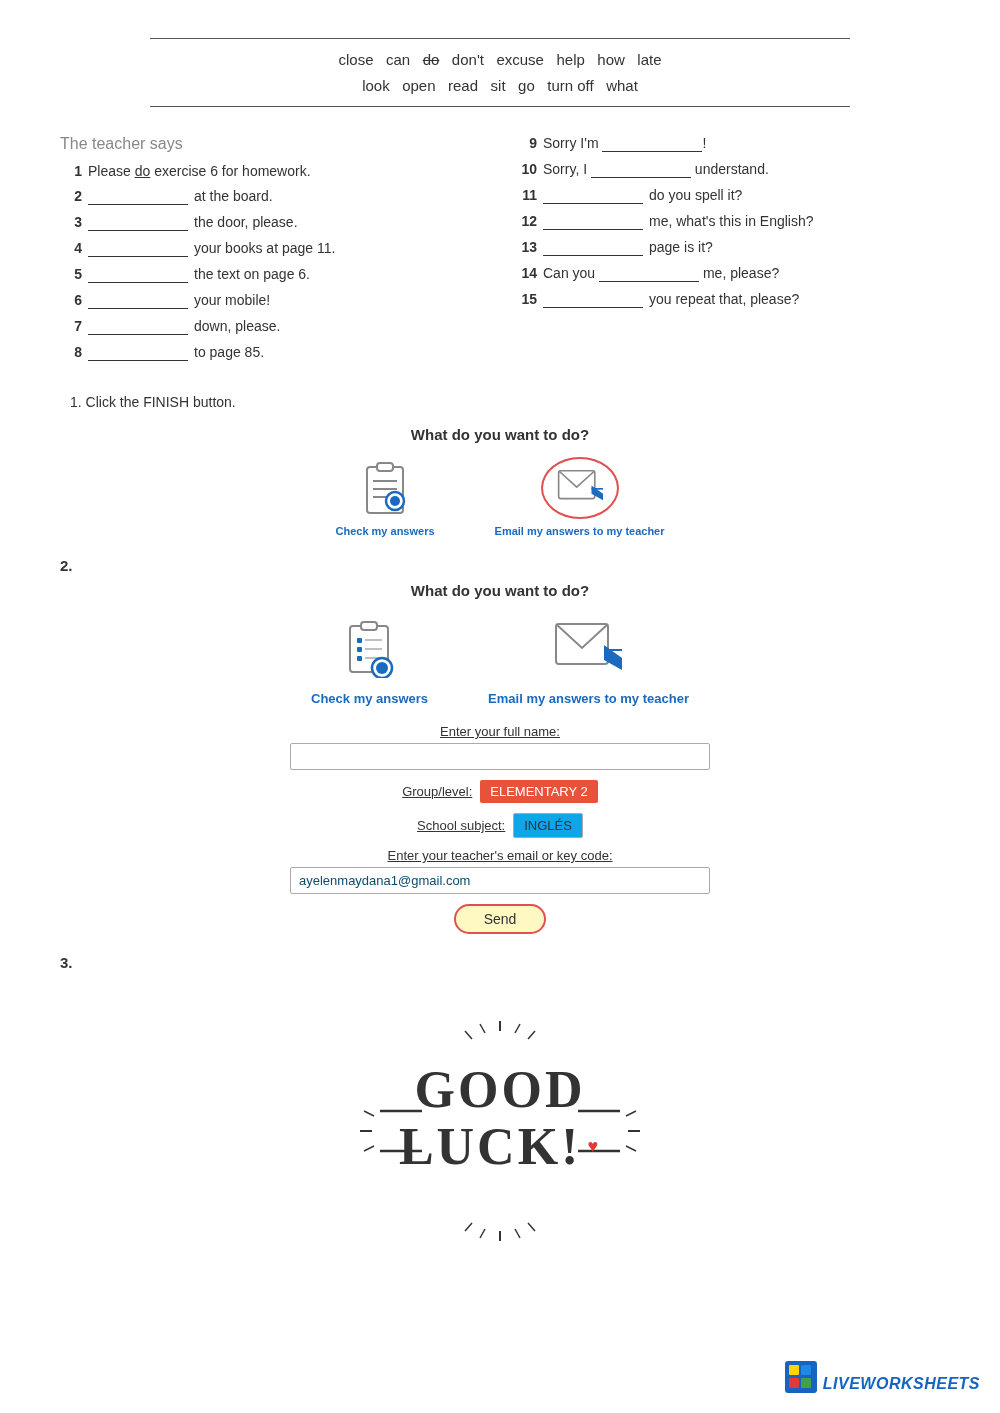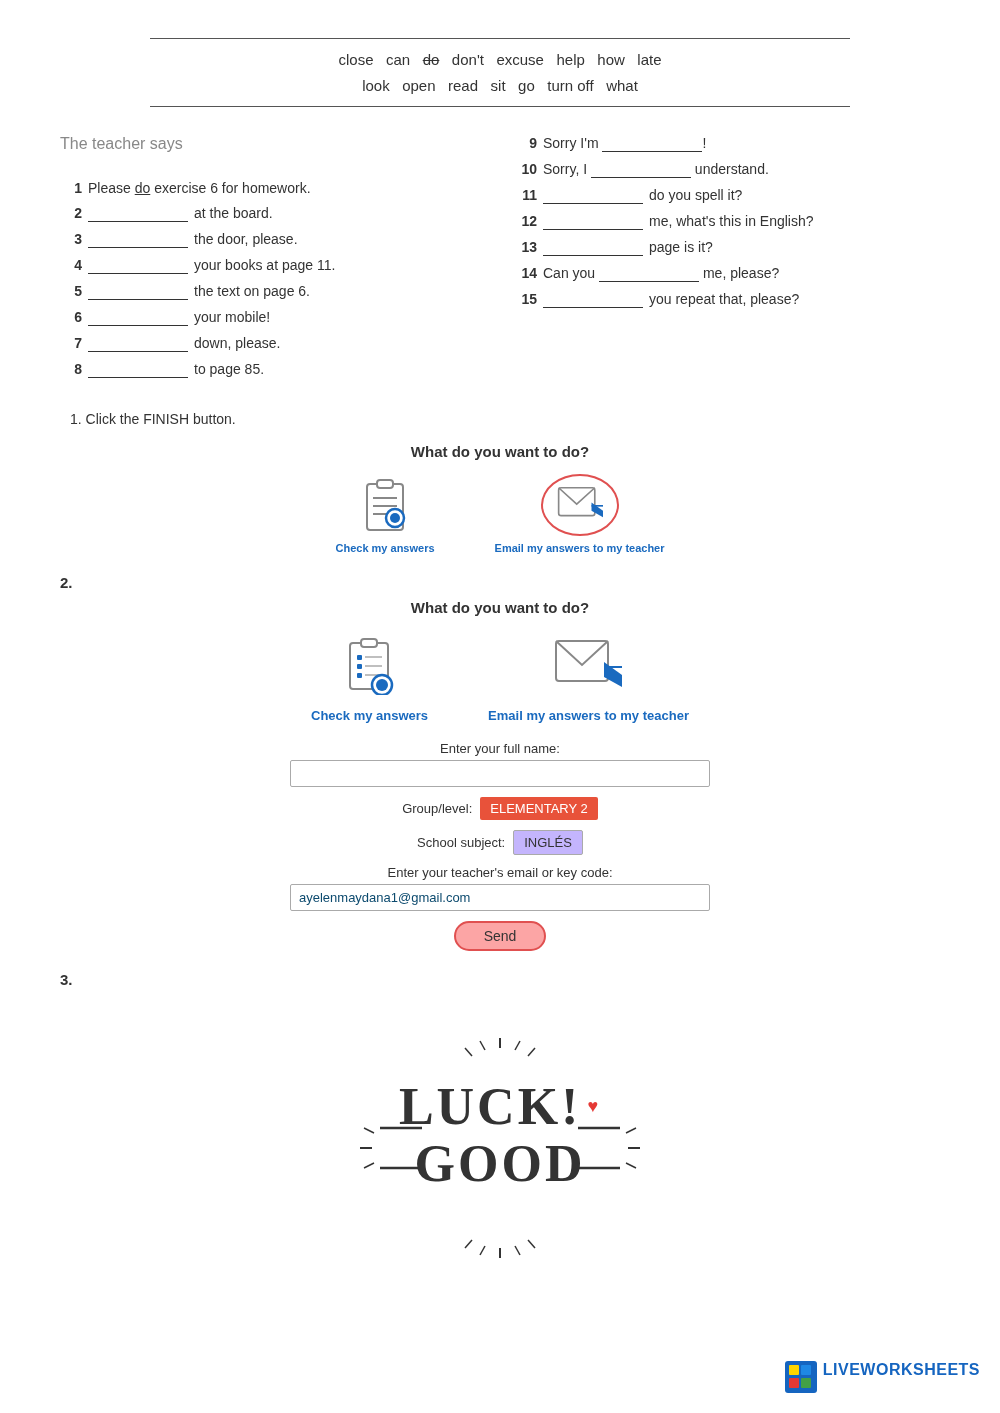--- a/index.html
+++ b/index.html
@@ -32,21 +32,21 @@
       display: flex;
       gap: 30px;
       margin-bottom: 24px;
     }
     .exercise-col {
       flex: 1;
     }
     .col-title {
       font-size: 16px;
       color: #888;
-      margin-bottom: 27px;
+      margin-bottom: 10px;
       font-weight: normal;
     }
     .exercise-list {
       list-style: none;
       padding: 0;
     }
     .exercise-list li {
       display: flex;
       align-items: baseline;
       margin-bottom: 9px;
@@ -122,20 +122,21 @@
     }
     .form-row {
       margin-bottom: 10px;
     }
     .form-row label {
       display: block;
       text-align: center;
       font-size: 13px;
       margin-bottom: 4px;
       color: #333;
+      text-decoration: underline;
     }
     .form-row input[type="text"] {
       width: 100%;
       border: 1px solid #aaa;
       padding: 5px 8px;
       font-size: 13px;
       border-radius: 2px;
     }
     .form-row.inline-row {
       display: flex;
@@ -153,33 +154,33 @@
       border-radius: 2px;
     }
     .value-elementary {
       background: #e8523a;
       color: #fff;
       border: none !important;
       padding: 4px 12px;
       border-radius: 2px;
     }
     .value-ingles {
-      background: #c4b5fd;
+      background: #0ea5e9;
       border: 1px solid #aaa !important;
       padding: 4px 12px;
       border-radius: 2px;
       font-size: 13px;
       text-align: right;
     }
     .send-btn-wrap {
       text-align: center;
       margin-top: 8px;
     }
     .send-btn {
-      background: #fca5a5;
+      background: #fef9c3;
       border: 2px solid #e05050;
       border-radius: 50px;
       padding: 5px 28px;
       font-size: 14px;
       cursor: pointer;
       color: #333;
     }
 
     
     .step-num {
@@ -200,22 +201,23 @@
       position: relative;
       padding: 20px 30px;
     }
 
     
     .liveworksheets-logo {
       position: absolute;
       bottom: 20px;
       right: 20px;
       display: flex;
-      align-items: flex-start;
+      align-items: flex-end;
       gap: 6px;
+      font-style: italic;
     }
     .lws-icon {
       width: 32px;
       height: 32px;
       background: #1565c0;
       display: flex;
       flex-wrap: wrap;
       gap: 2px;
       padding: 4px;
       border-radius: 3px;
@@ -497,25 +499,25 @@
         <line x1="268" y1="110" x2="280" y2="110" stroke="#333" stroke-width="2"></line>
         <line x1="266" y1="95" x2="276" y2="90" stroke="#333" stroke-width="1.5"></line>
         <line x1="266" y1="125" x2="276" y2="130" stroke="#333" stroke-width="1.5"></line>
 
         <line x1="20" y1="90" x2="62" y2="90" stroke="#333" stroke-width="2.5"></line>
         <line x1="218" y1="90" x2="260" y2="90" stroke="#333" stroke-width="2.5"></line>
         <line x1="20" y1="130" x2="62" y2="130" stroke="#333" stroke-width="2.5"></line>
         <line x1="218" y1="130" x2="260" y2="130" stroke="#333" stroke-width="2.5"></line>
       </svg>
       <div style="position:relative;z-index:1;padding:20px 40px;">
+        <div style="font-size:52px;font-weight:900;font-family:Georgia,serif;letter-spacing:3px;line-height:1.1;">GOOD</div>
         <div style="font-size:52px;font-weight:900;font-family:Georgia,serif;letter-spacing:3px;line-height:1.1;display:flex;align-items:center;gap:6px;">
           <span>LUCK!</span>
           <span style="color:#e53935;font-size:18px;">♥</span>
         </div>
-        <div style="font-size:52px;font-weight:900;font-family:Georgia,serif;letter-spacing:3px;line-height:1.1;">GOOD</div>
       </div>
     </div>
   </div>
 </div>
 
 <div class="liveworksheets-logo">
   <div class="lws-icon">
     <div class="sq yellow"></div>
     <div class="sq blue"></div>
     <div class="sq red"></div>

